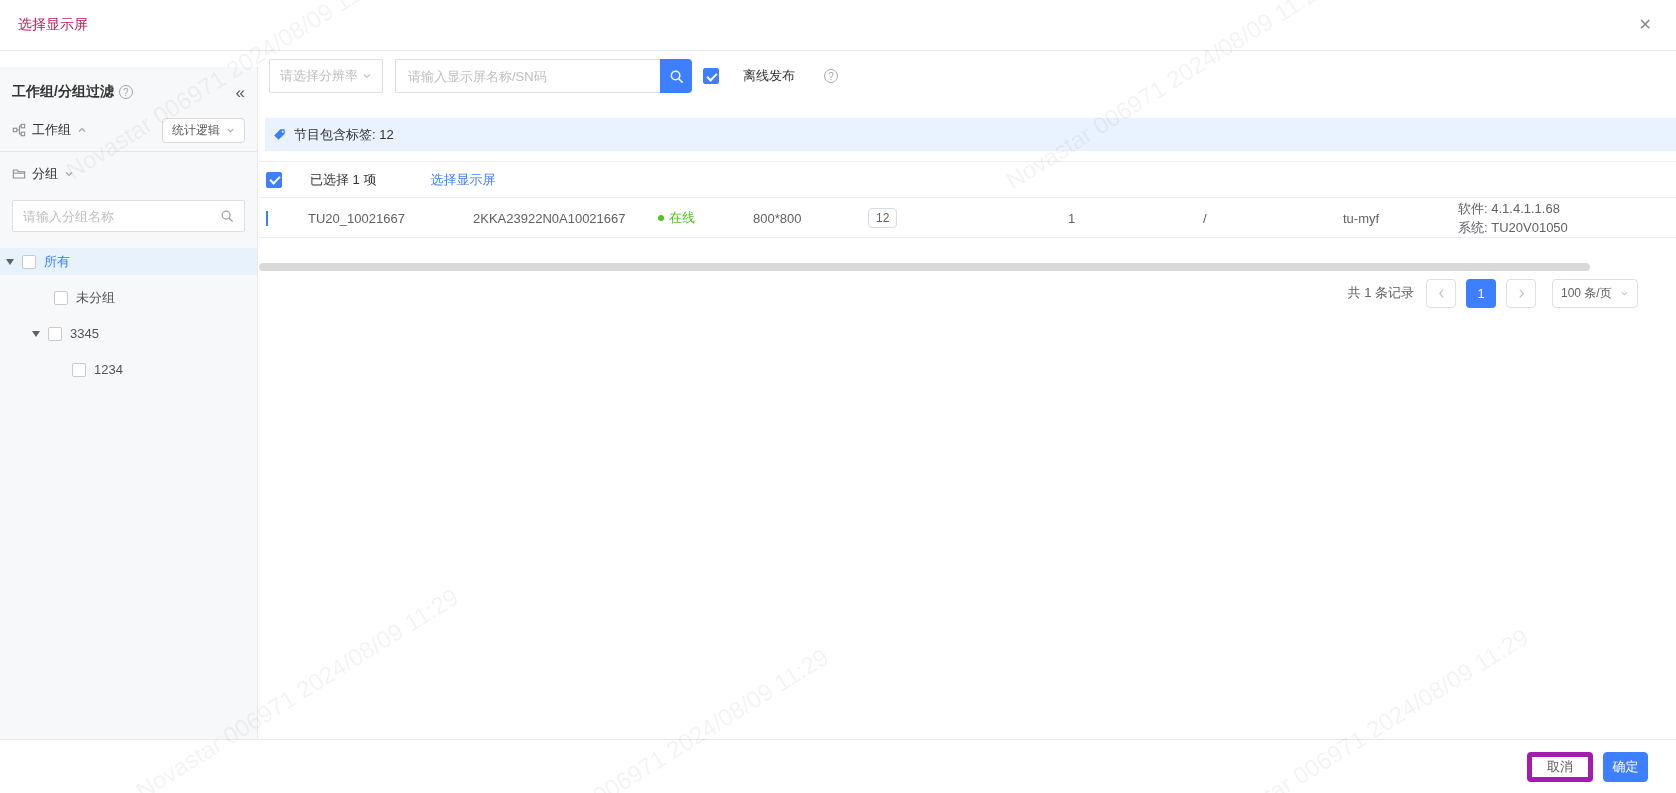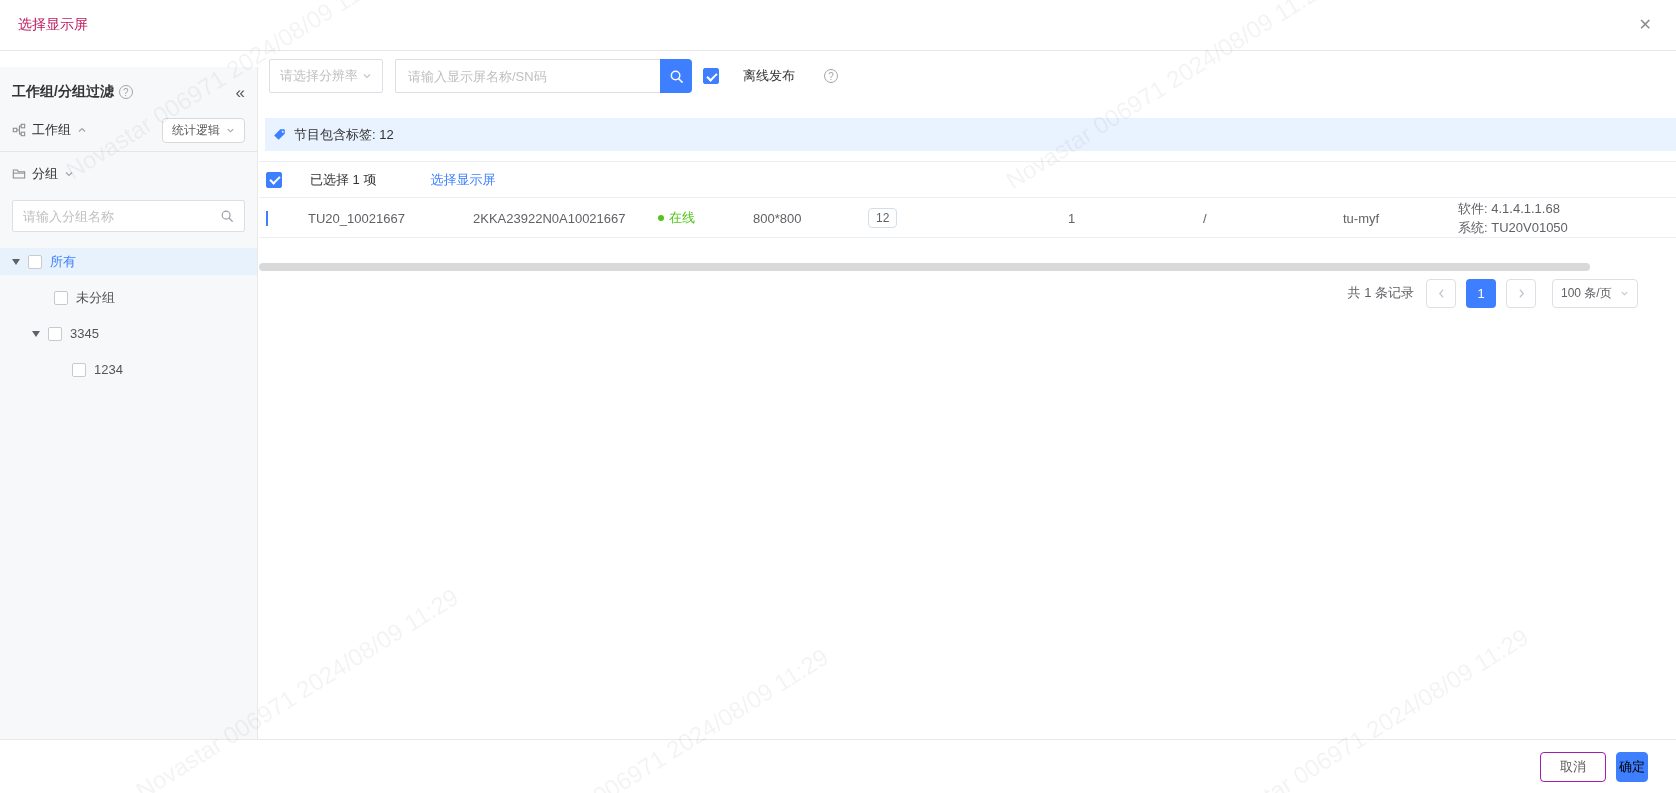--- a/index.html
+++ b/index.html
@@ -111,22 +111,22 @@
             display:flex; align-items:center; justify-content:center; cursor:pointer; }
   .pg-size { margin-left:6px; width:86px; height:29px; border:1px solid #dcdfe6; border-radius:4px; background:#fff;
              display:flex; align-items:center; justify-content:space-between; padding:0 8px; font-size:12px;
              color:#606266; cursor:pointer; }
 
   
   .ftr { position:absolute; bottom:0; left:0; right:0; height:54px; border-top:1px solid #e8e8e8; background:#fff;
          display:flex; align-items:center; justify-content:flex-end; gap:10px; padding-right:28px; }
   .btn { height:30px; border-radius:4px; font-size:13px; display:inline-flex; align-items:center;
          justify-content:center; cursor:pointer; font-family:inherit; }
-  .btn-cancel { width:66px; background:#fff; border:1px solid #a21caf; color:#595959; }
-  .btn-primary { width:32px; background:#3d7fff; border:1px solid #3d7fff; color:#000000;font-family:Liberation Serif, serif; }
+  .btn-cancel { width:66px; background:#fff; border:5px solid #a21caf; color:#595959; }
+  .btn-primary { width:45px; background:#3d7fff; border:1px solid #3d7fff; color:#ffffff;font-family:Liberation Serif, serif; }
 </style>
 </head>
 <body>
 
 <div class="dialog">
 
   <div class="wm" style="left:40px;  top:60px;">Novastar 006971 2024/08/09 11:29</div>
   <div class="wm" style="left:980px; top:70px;">Novastar 006971 2024/08/09 11:29</div>
   <div class="wm" style="left:110px; top:680px;">Novastar 006971 2024/08/09 11:29</div>
   <div class="wm" style="left:480px; top:740px;">Novastar 006971 2024/08/09 11:29</div>
@@ -188,21 +188,21 @@
       <input type="text" placeholder="请输入分组名称" style="">
       <span class="mag">
         <svg width="14" height="14" viewBox="0 0 16 16">
             <circle cx="7" cy="7" r="4.5" fill="none" stroke="currentColor" stroke-width="1.4"></circle>
             <line x1="10.6" y1="10.6" x2="14" y2="14" stroke="currentColor" stroke-width="1.4" stroke-linecap="round"></line>
           </svg>
       </span>
     </div>
 
     <div class="tree">
-      <div class="tree-row selected" style="padding-left:12px;">
+      <div class="tree-row selected" style="padding-left:6px;">
         <span class="tri"></span>
         <span class="cb"></span>
         <span class="tree-lbl">所有</span>
       </div>
       <div class="tree-row" style="padding-left:37px;">
         <span class="tri-ph"></span>
         <span class="cb"></span>
         <span class="tree-lbl">未分组</span>
       </div>
       <div class="tree-row" style="padding-left:32px;">

